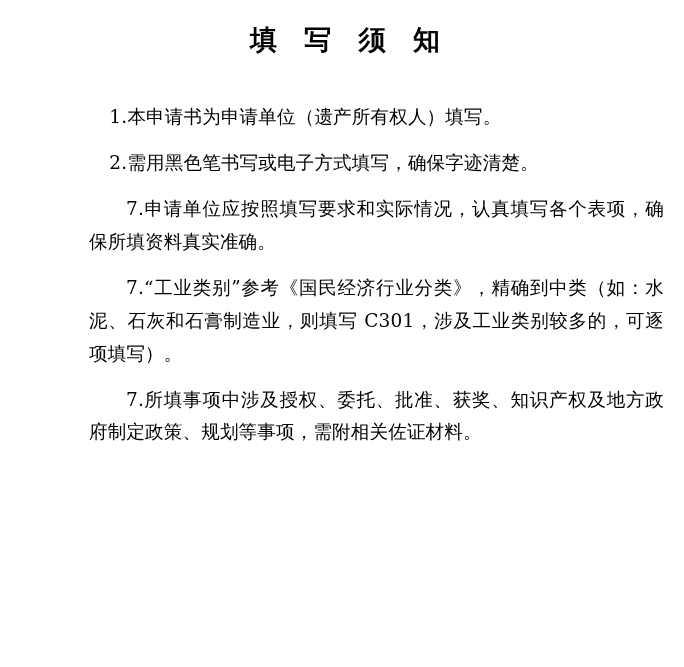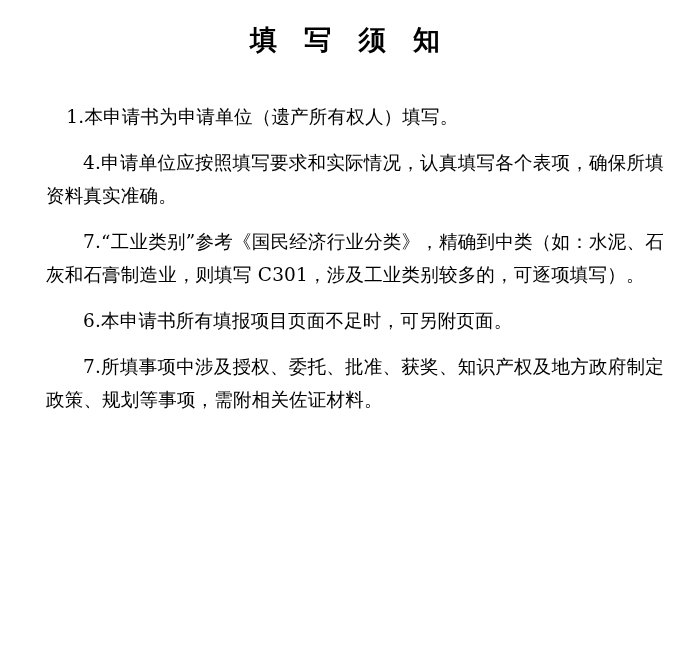--- a/index.html
+++ b/index.html
@@ -27,20 +27,21 @@
     font-weight: bold;
     letter-spacing: 9px;
     margin: 22px 0 0 0;
     padding-left: 15px;
     line-height: 1.3;
     font-family: "DejaVu Serif", "Liberation Serif", serif;
   }
   .body-block {
     margin-top: 44px;
     padding: 0 20px 0 46px;
+    margin-left: 43px;
   }
   .para {
     font-size: 18.5px;
     line-height: 1.78;
     margin: 0 0 13px 0;
     text-align: justify;
     text-justify: inter-ideograph;
     letter-spacing: 0.2px;
   }
   .para.indent {
@@ -54,25 +55,25 @@
 <body>
 
 <div class="page">
 
   <h1 class="doc-title">填 写 须 知</h1>
 
   <div class="body-block">
 
     <p class="para noindent">1.本申请书为申请单位（遗产所有权人）填写。</p>
 
+    <p class="para noindent">2.需用黑色笔书写或电子方式填写，确保字迹清楚。</p>
 
-    <p class="para indent">4.申请单位应按照填写要求和实际情况，认真填写各个表项，确保所填资料真实准确。</p>
+    <p class="para indent">7.申请单位应按照填写要求和实际情况，认真填写各个表项，确保所填资料真实准确。</p>
 
     <p class="para indent">7.“工业类别”参考《国民经济行业分类》，精确到中类（如：水泥、石灰和石膏制造业，则填写 C301，涉及工业类别较多的，可逐项填写）。</p>
 
 
-    <p class="para indent">6.本申请书所有填报项目页面不足时，可另附页面。</p>
 
     <p class="para indent">7.所填事项中涉及授权、委托、批准、获奖、知识产权及地方政府制定政策、规划等事项，需附相关佐证材料。</p>
 
   </div>
 
 </div>
 
 </body></html>

